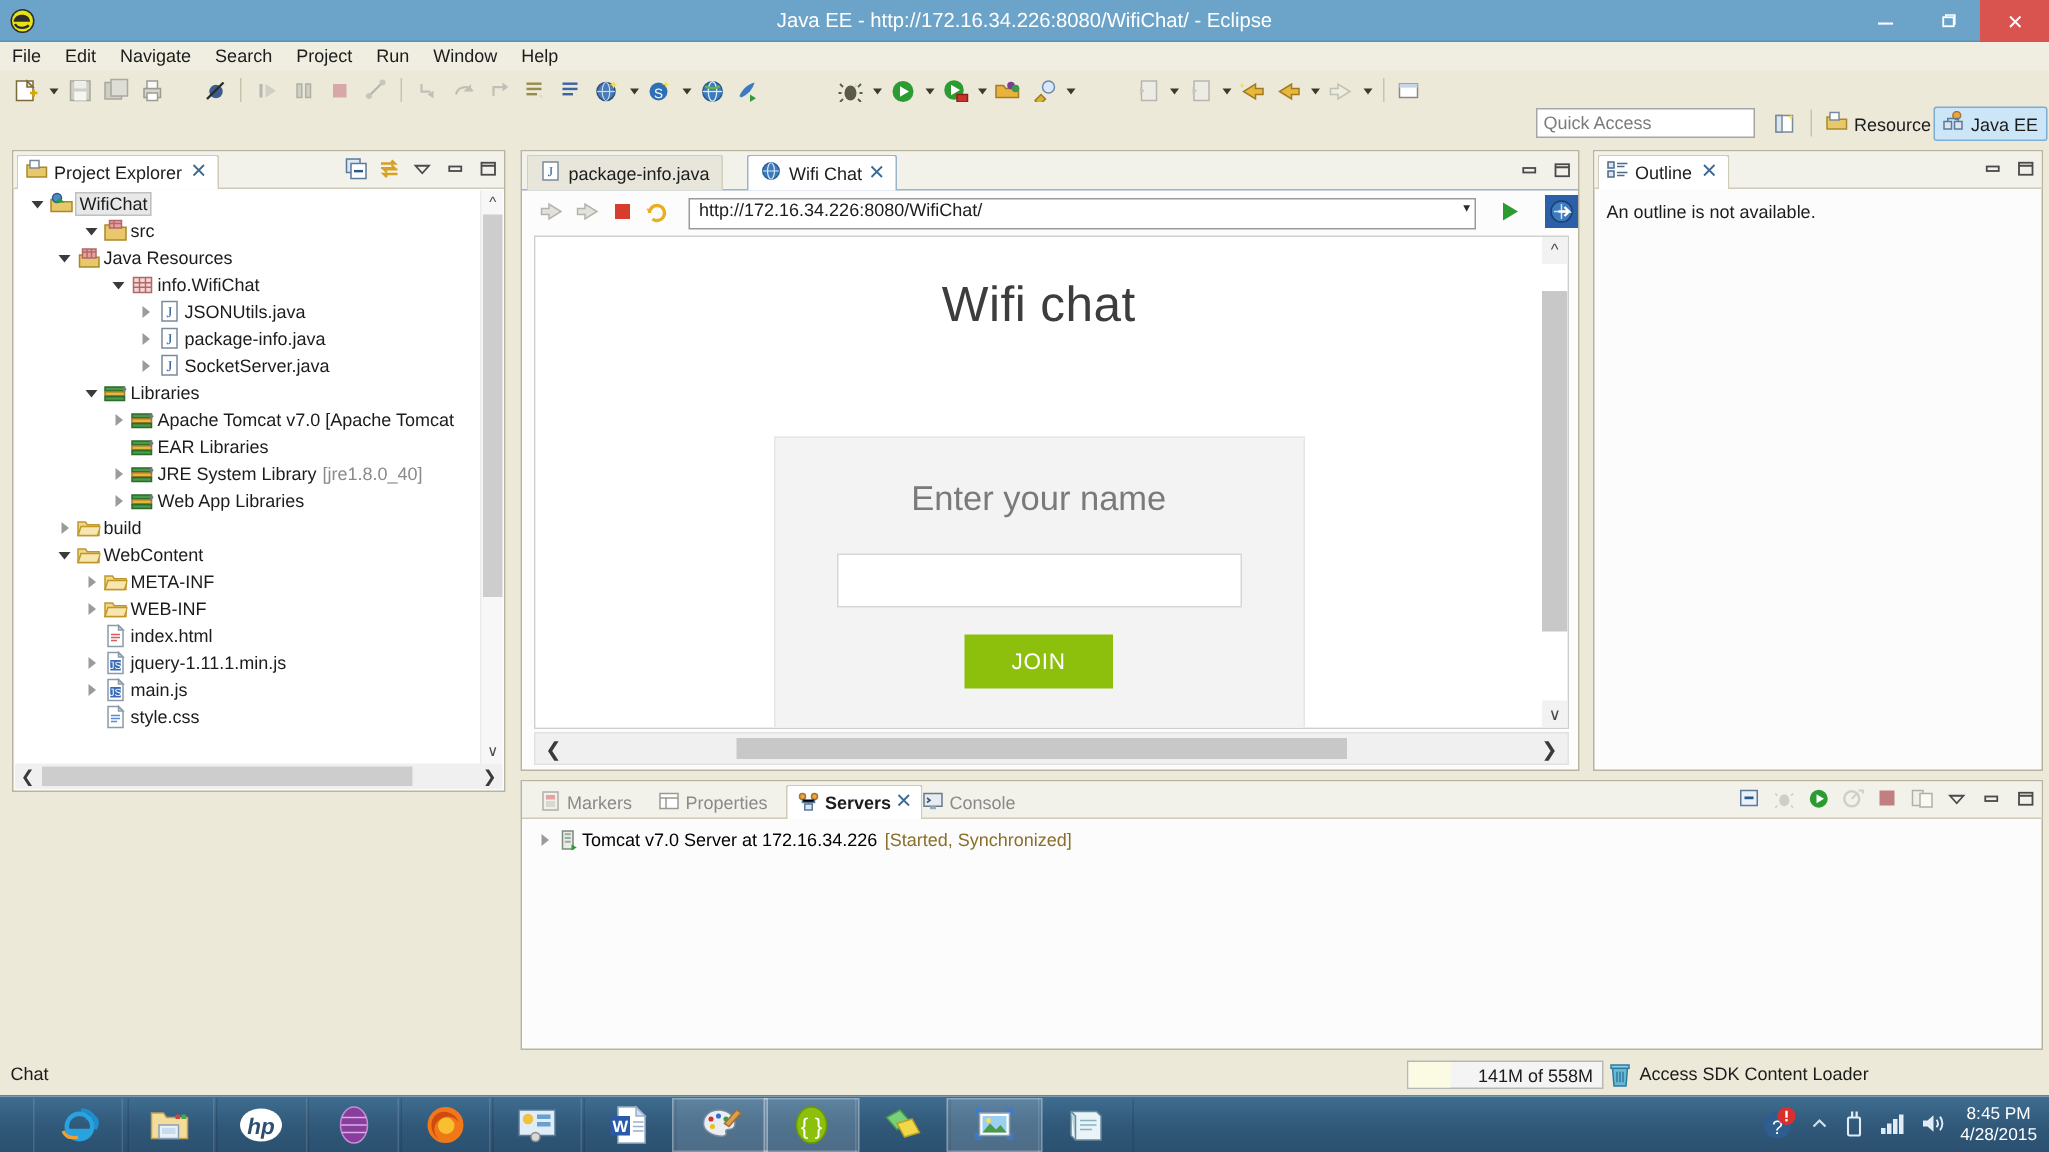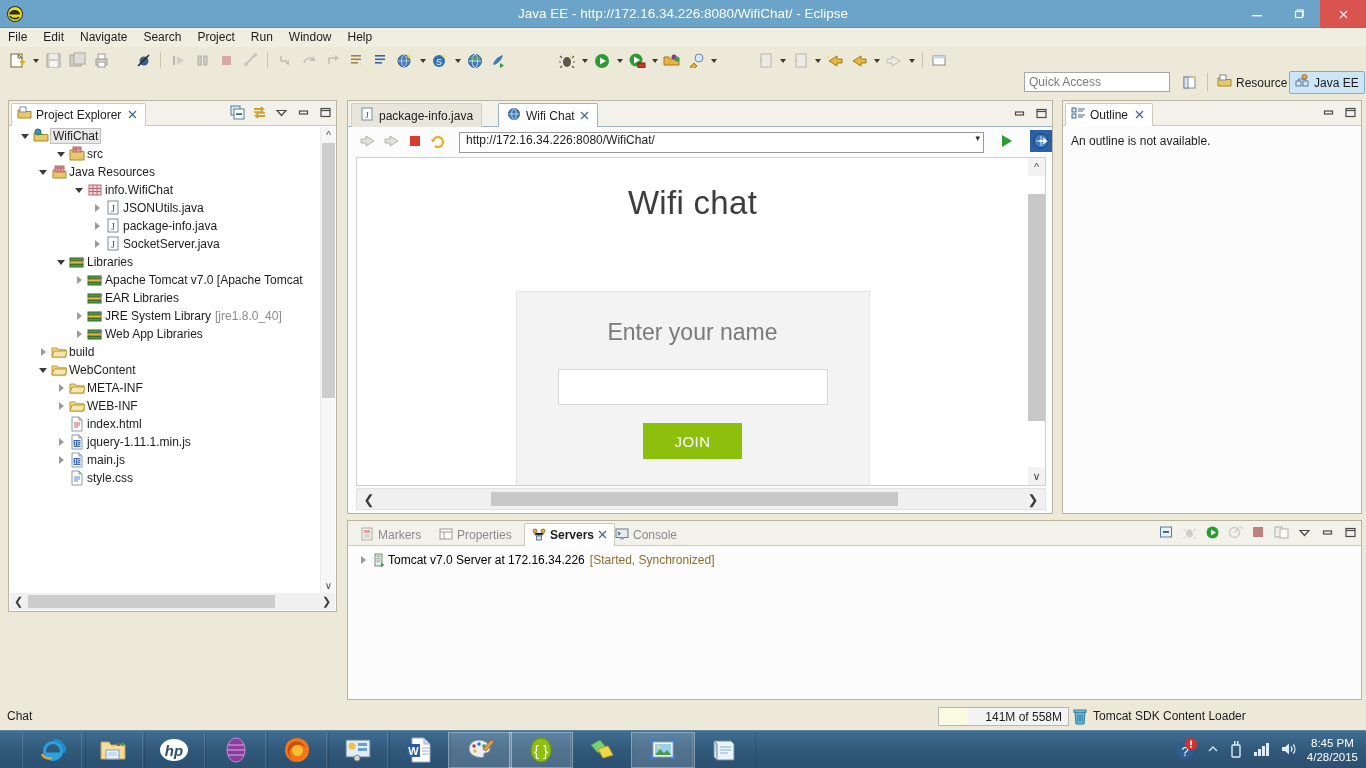--- a/index.html
+++ b/index.html
@@ -108,21 +108,21 @@
     background: #ffffff;
     border: 1px solid #cfcbb6; border-bottom: none;
     border-radius: 2px 2px 0 0;
     font-size: 12px; color: #1c1c1c;
   }
   .view-tab .closex { font-size: 11px; color: #4a6c8c; margin-left: 3px; }
   .view-toolicons { position: absolute; right: 3px; top: 3px; display: flex; align-items: center; gap: 6px; }
   .mini-icon { width: 16px; height: 16px; display: flex; align-items: center; justify-content: center; }
 
   
-  #project-explorer { left: 8px; top: 4px; width: 329px; height: 512px; text-decoration: underline; }
+  #project-explorer { left: 8px; top: 4px; width: 329px; height: 428px; text-decoration: underline; }
   .tree { position: absolute; left: 1px; top: 26px; right: 16px; bottom: 18px; background: #fff; overflow: hidden; }
   .tree-row { height: 18px; display: flex; align-items: center; font-size: 12px; color: #1c1c1c; white-space: nowrap; }
   .tw { width: 14px; height: 18px; display: flex; align-items: center; justify-content: center; flex: none; }
   .tw.collapsed:after {
     content: ""; width: 0; height: 0;
     border-top: 4px solid transparent; border-bottom: 4px solid transparent;
     border-left: 5px solid #9b9b9b;
   }
   .tw.expanded:after {
     content: ""; width: 0; height: 0;
@@ -1123,21 +1123,21 @@
       <div class="fill"></div>
       <div class="lbl">141M of 558M</div>
     </div>
     <div class="heap-trash">
       <svg width="16" height="17" viewBox="0 0 16 17">
           <path d="M3 4h10l-1 12H4z" fill="#6ab8d8" stroke="#2f7a9a"></path>
           <rect x="2" y="2" width="12" height="2.2" fill="#8ad0ea" stroke="#2f7a9a"></rect>
           <path d="M6 6.5v7M8 6.5v7M10 6.5v7" stroke="#2f7a9a"></path>
         </svg>
     </div>
-    <div class="task-text">Tomcat SDK Content Loader</div>
+    <div class="task-text">Access SDK Content Loader</div>
   </div>
 
   <div class="taskbar">
     <div class="tb-item" style="left:22px;">
       <svg width="30" height="30" viewBox="0 0 30 30">
           <path d="M15 5c6 0 10 4.5 10 10 0 1-.2 2-.5 2.8 1.8-3.5 1.5-6.5-.3-7.6-1.4-.9-3.6-.4-5.9.8" fill="none" stroke="#1d8ecf" stroke-width="2.4"></path>
           <circle cx="14" cy="16" r="8.5" fill="none" stroke="#29a3e0" stroke-width="3"></circle>
           <path d="M5.5 17.5h17c0 4.5-3.6 7.8-8.2 7.8-3.3 0-6-1.6-7.4-4" fill="#29a3e0"></path>
           <path d="M3 19c2 4.5 6 5 10 4" stroke="#f0a030" stroke-width="2.2" fill="none"></path>
         </svg>

